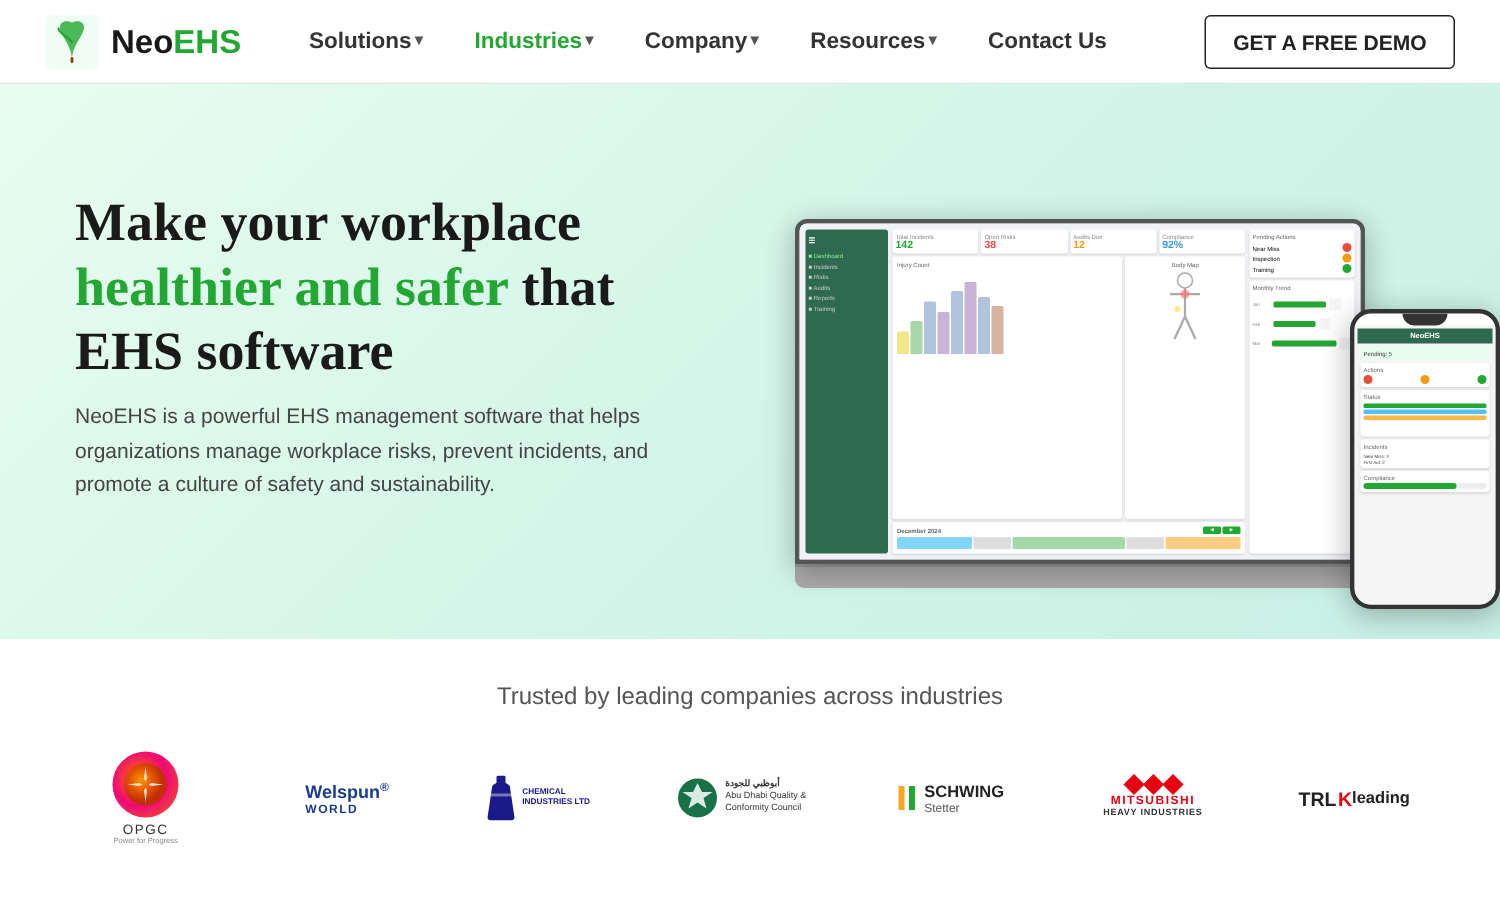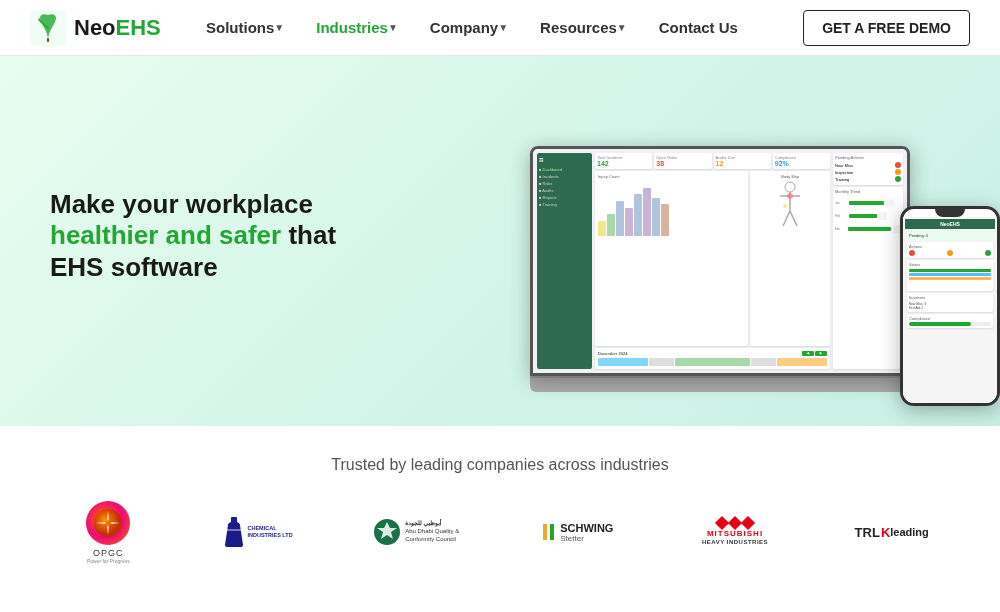--- a/index.html
+++ b/index.html
@@ -27,21 +27,21 @@
       background: #fff; white-space: nowrap; margin-left: 20px;
     }
 
     
     .hero {
       background: linear-gradient(135deg, #e8fdf0 0%, #d4f5e9 50%, #c8f0e5 100%);
       height: 370px; display: flex; align-items: center; padding: 0 50px 0 50px;
       overflow: hidden; position: relative;
     }
     .hero-content { max-width: 420px; z-index: 2; }
-    .hero-title { font-size: 26px; font-weight: 800; color: #1a1a1a; line-height: 1.2; margin-bottom: 10px; }
+    .hero-title { font-size: 36px; font-weight: 800; color: #1a1a1a; line-height: 1.2; margin-bottom: 10px; font-family: Liberation Serif, serif; }
     .hero-title .green { color: #22a832; }
     .hero-desc { font-size: 14px; color: #444; line-height: 1.6; margin-bottom: 22px; max-width: 390px; }
     .hero-btn {
       background: #22a832; color: #fff; border: none; border-radius: 4px;
       padding: 12px 22px; font-size: 15px; font-weight: 600; cursor: pointer;
     }
 
     
     .hero-devices {
       position: absolute; right: -10px; bottom: -10px;
@@ -178,20 +178,21 @@
 </nav>
 
 <section class="hero">
   <div class="hero-content">
     <h1 class="hero-title">
       <span>Make your workplace</span><br>
       <span class="green">healthier and safer</span>
       <span> </span><span>that</span><br>
       <span>EHS software</span>
     </h1>
+    <p class="hero-desc">NeoEHS is a powerful EHS management software that helps organizations manage workplace risks, prevent incidents, and promote a culture of safety and sustainability.</p>
   </div>
 
   <div class="hero-devices">
 
     <div class="laptop">
       <div class="laptop-screen">
 
         <div class="dash">
           <div style="display:flex;height:100%;gap:3px;">
 
@@ -387,20 +388,26 @@
             <path d="M16 28 L17 20 L16 18 L15 20 Z" fill="#fff" opacity="0.8"></path>
             <path d="M4 16 L12 15 L14 16 L12 17 Z" fill="#fff" opacity="0.8"></path>
             <path d="M28 16 L20 15 L18 16 L20 17 Z" fill="#fff" opacity="0.8"></path>
           </svg>
         </div>
         <div class="opgc-text">OPGC</div>
         <div style="font-size:5px;color:#888;">Power for Progress</div>
       </div>
     </div>
 
+    <div class="company-logo">
+      <div style="display:flex;flex-direction:column;align-items:flex-start;">
+        <span class="welspun-text">Welspun<sup style="font-size:8px;">®</sup></span>
+        <span class="welspun-sub">WORLD</span>
+      </div>
+    </div>
 
     <div class="company-logo">
       <div class="bottle-wrap">
         <svg width="22" height="30" viewBox="0 0 22 30">
           <rect x="8" y="0" width="6" height="6" rx="1" fill="#1a1a8a"></rect>
           <path d="M5 8 C5 6 8 5 8 5 L14 5 C14 5 17 6 17 8 L20 28 C20 29 19 30 18 30 L4 30 C3 30 2 29 2 28 Z" fill="#1a1a8a"></path>
           <rect x="4" y="12" width="14" height="2" fill="#fff" opacity="0.4"></rect>
         </svg>
         <div class="bottle-text" style="font-size:5.5px;color:#1a1a8a;font-weight:600;max-width:60px;line-height:1.2;">CHEMICAL INDUSTRIES LTD</div>
       </div>

